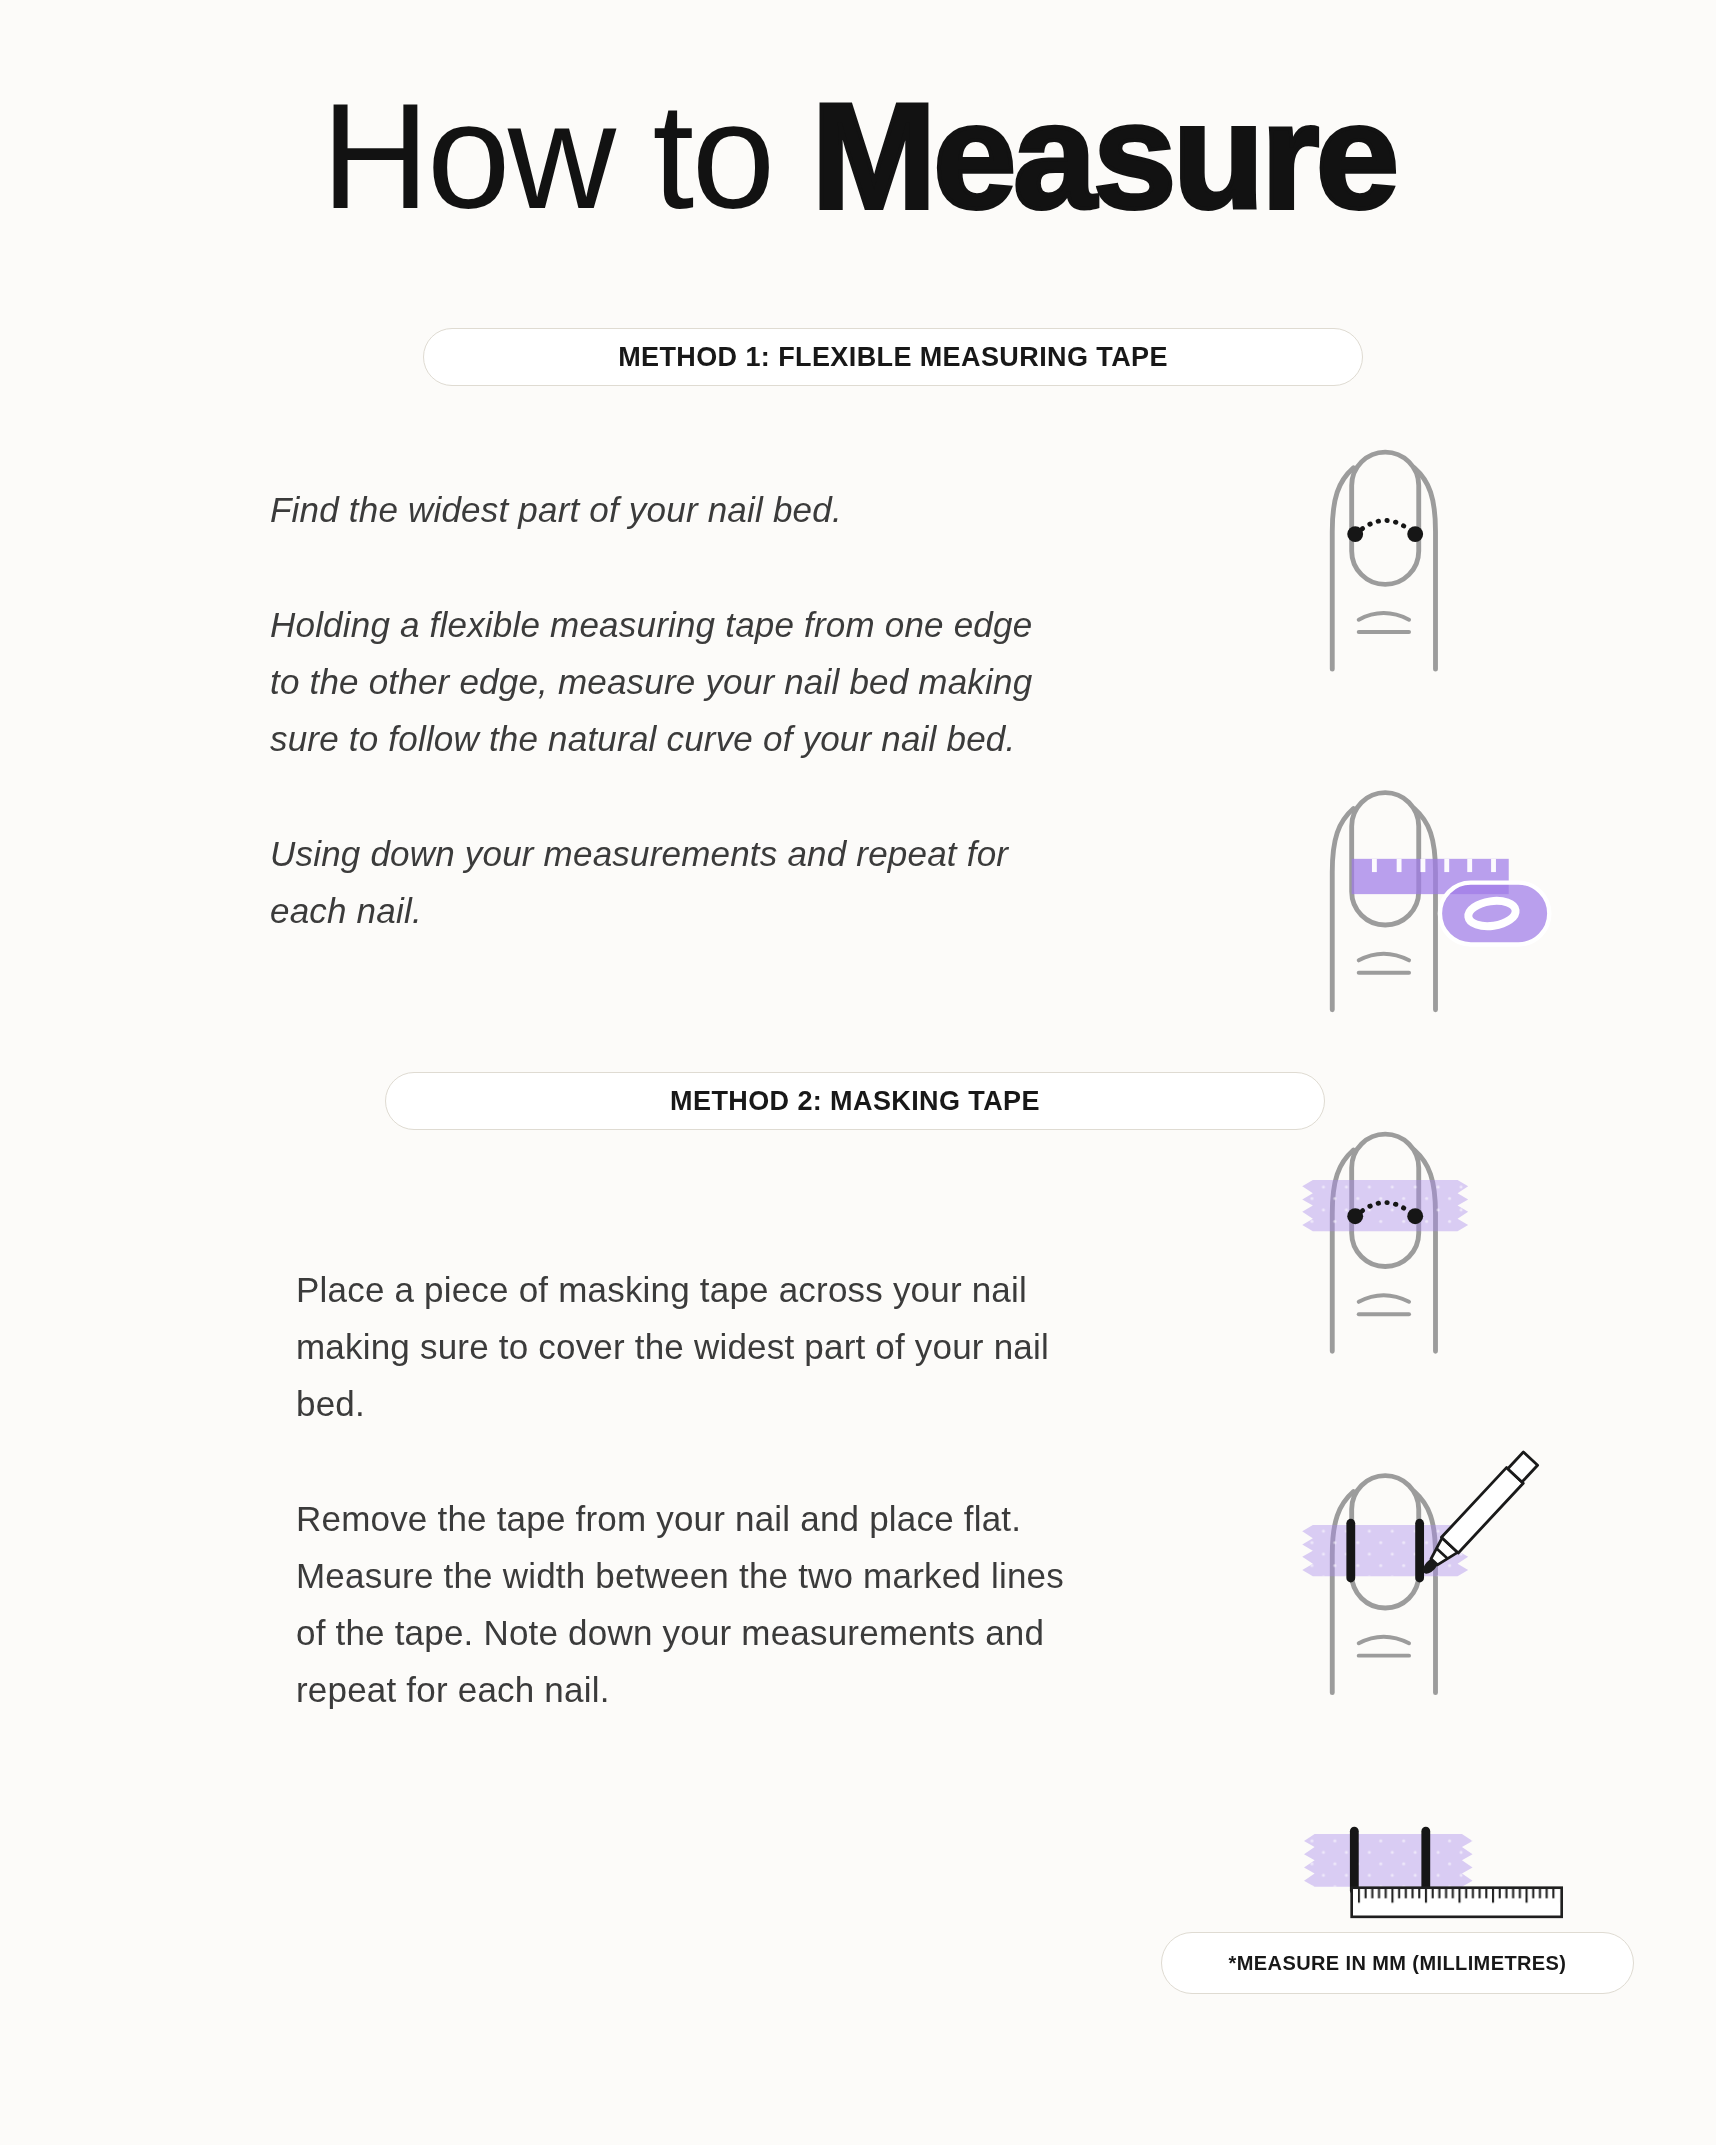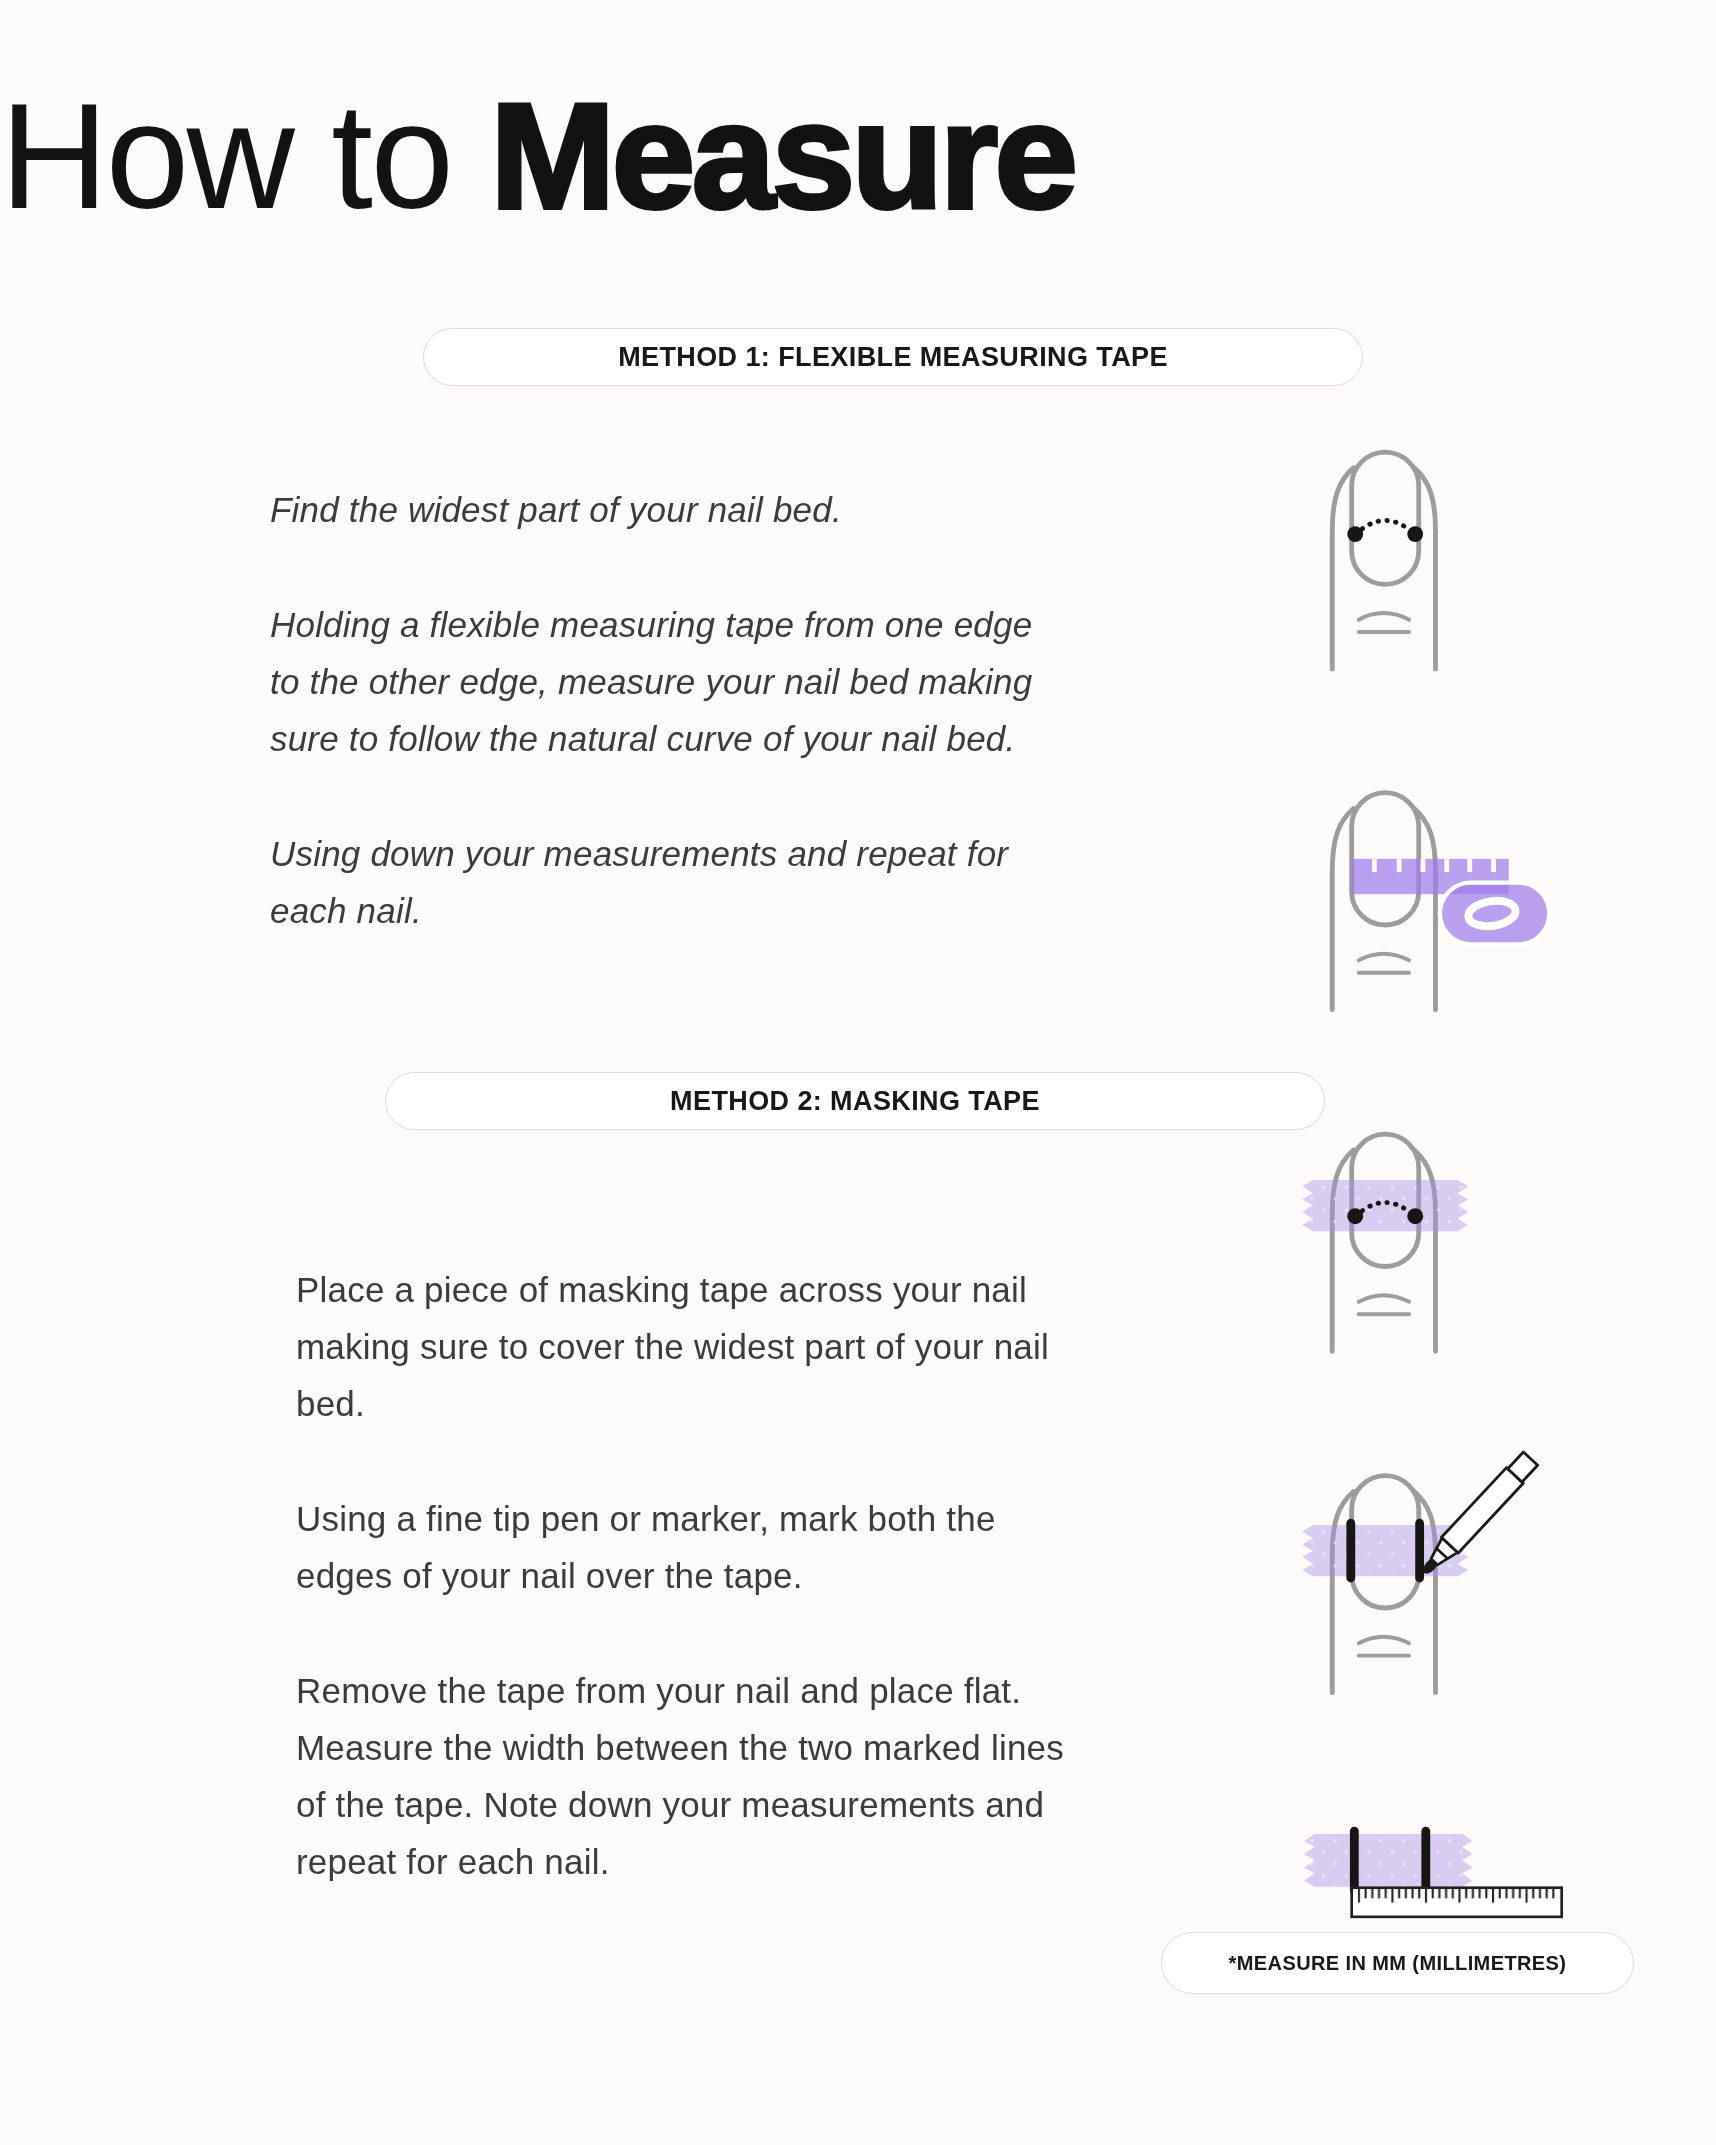--- a/index.html
+++ b/index.html
@@ -18,21 +18,21 @@
   html,body{margin:0;padding:0;background:var(--background);}
   .page{
     position:relative;
     width:1717px;height:2146px;
     background:var(--background);
     overflow:hidden;
     font-family:"Liberation Sans","DejaVu Sans",sans-serif;
   }
   .title{
     position:absolute;left:0;right:0;top:78px;margin:0;
-    text-align:left;
+    text-align:center;
     font-size:150px;line-height:1.05;
     font-weight:400;
     letter-spacing:-2.6px;
     color:var(--title-color);
     white-space:nowrap;
   }
   .t-bold{
     font-weight:700;
     -webkit-text-stroke:4px currentColor;
     letter-spacing:-3.5px;
@@ -104,22 +104,20 @@
   </div>
 
   <div class="pill pill-m2">
     <span class="pill-label">METHOD 2: MASKING TAPE</span>
   </div>
 
   <div class="copy copy-m2">
     <p>Place a piece of masking tape across your nail
 making sure to cover the widest part of your nail
 bed.</p>
-    <p>Using a fine tip pen or marker, mark both the
-edges of your nail over the tape.</p>
     <p>Remove the tape from your nail and place flat.
 Measure the width between the two marked lines
 of the tape. Note down your measurements and
 repeat for each nail.</p>
   </div>
 
   <div class="pill pill-foot">
     <span class="pill-label">*MEASURE IN MM (MILLIMETRES)</span>
   </div>
 

